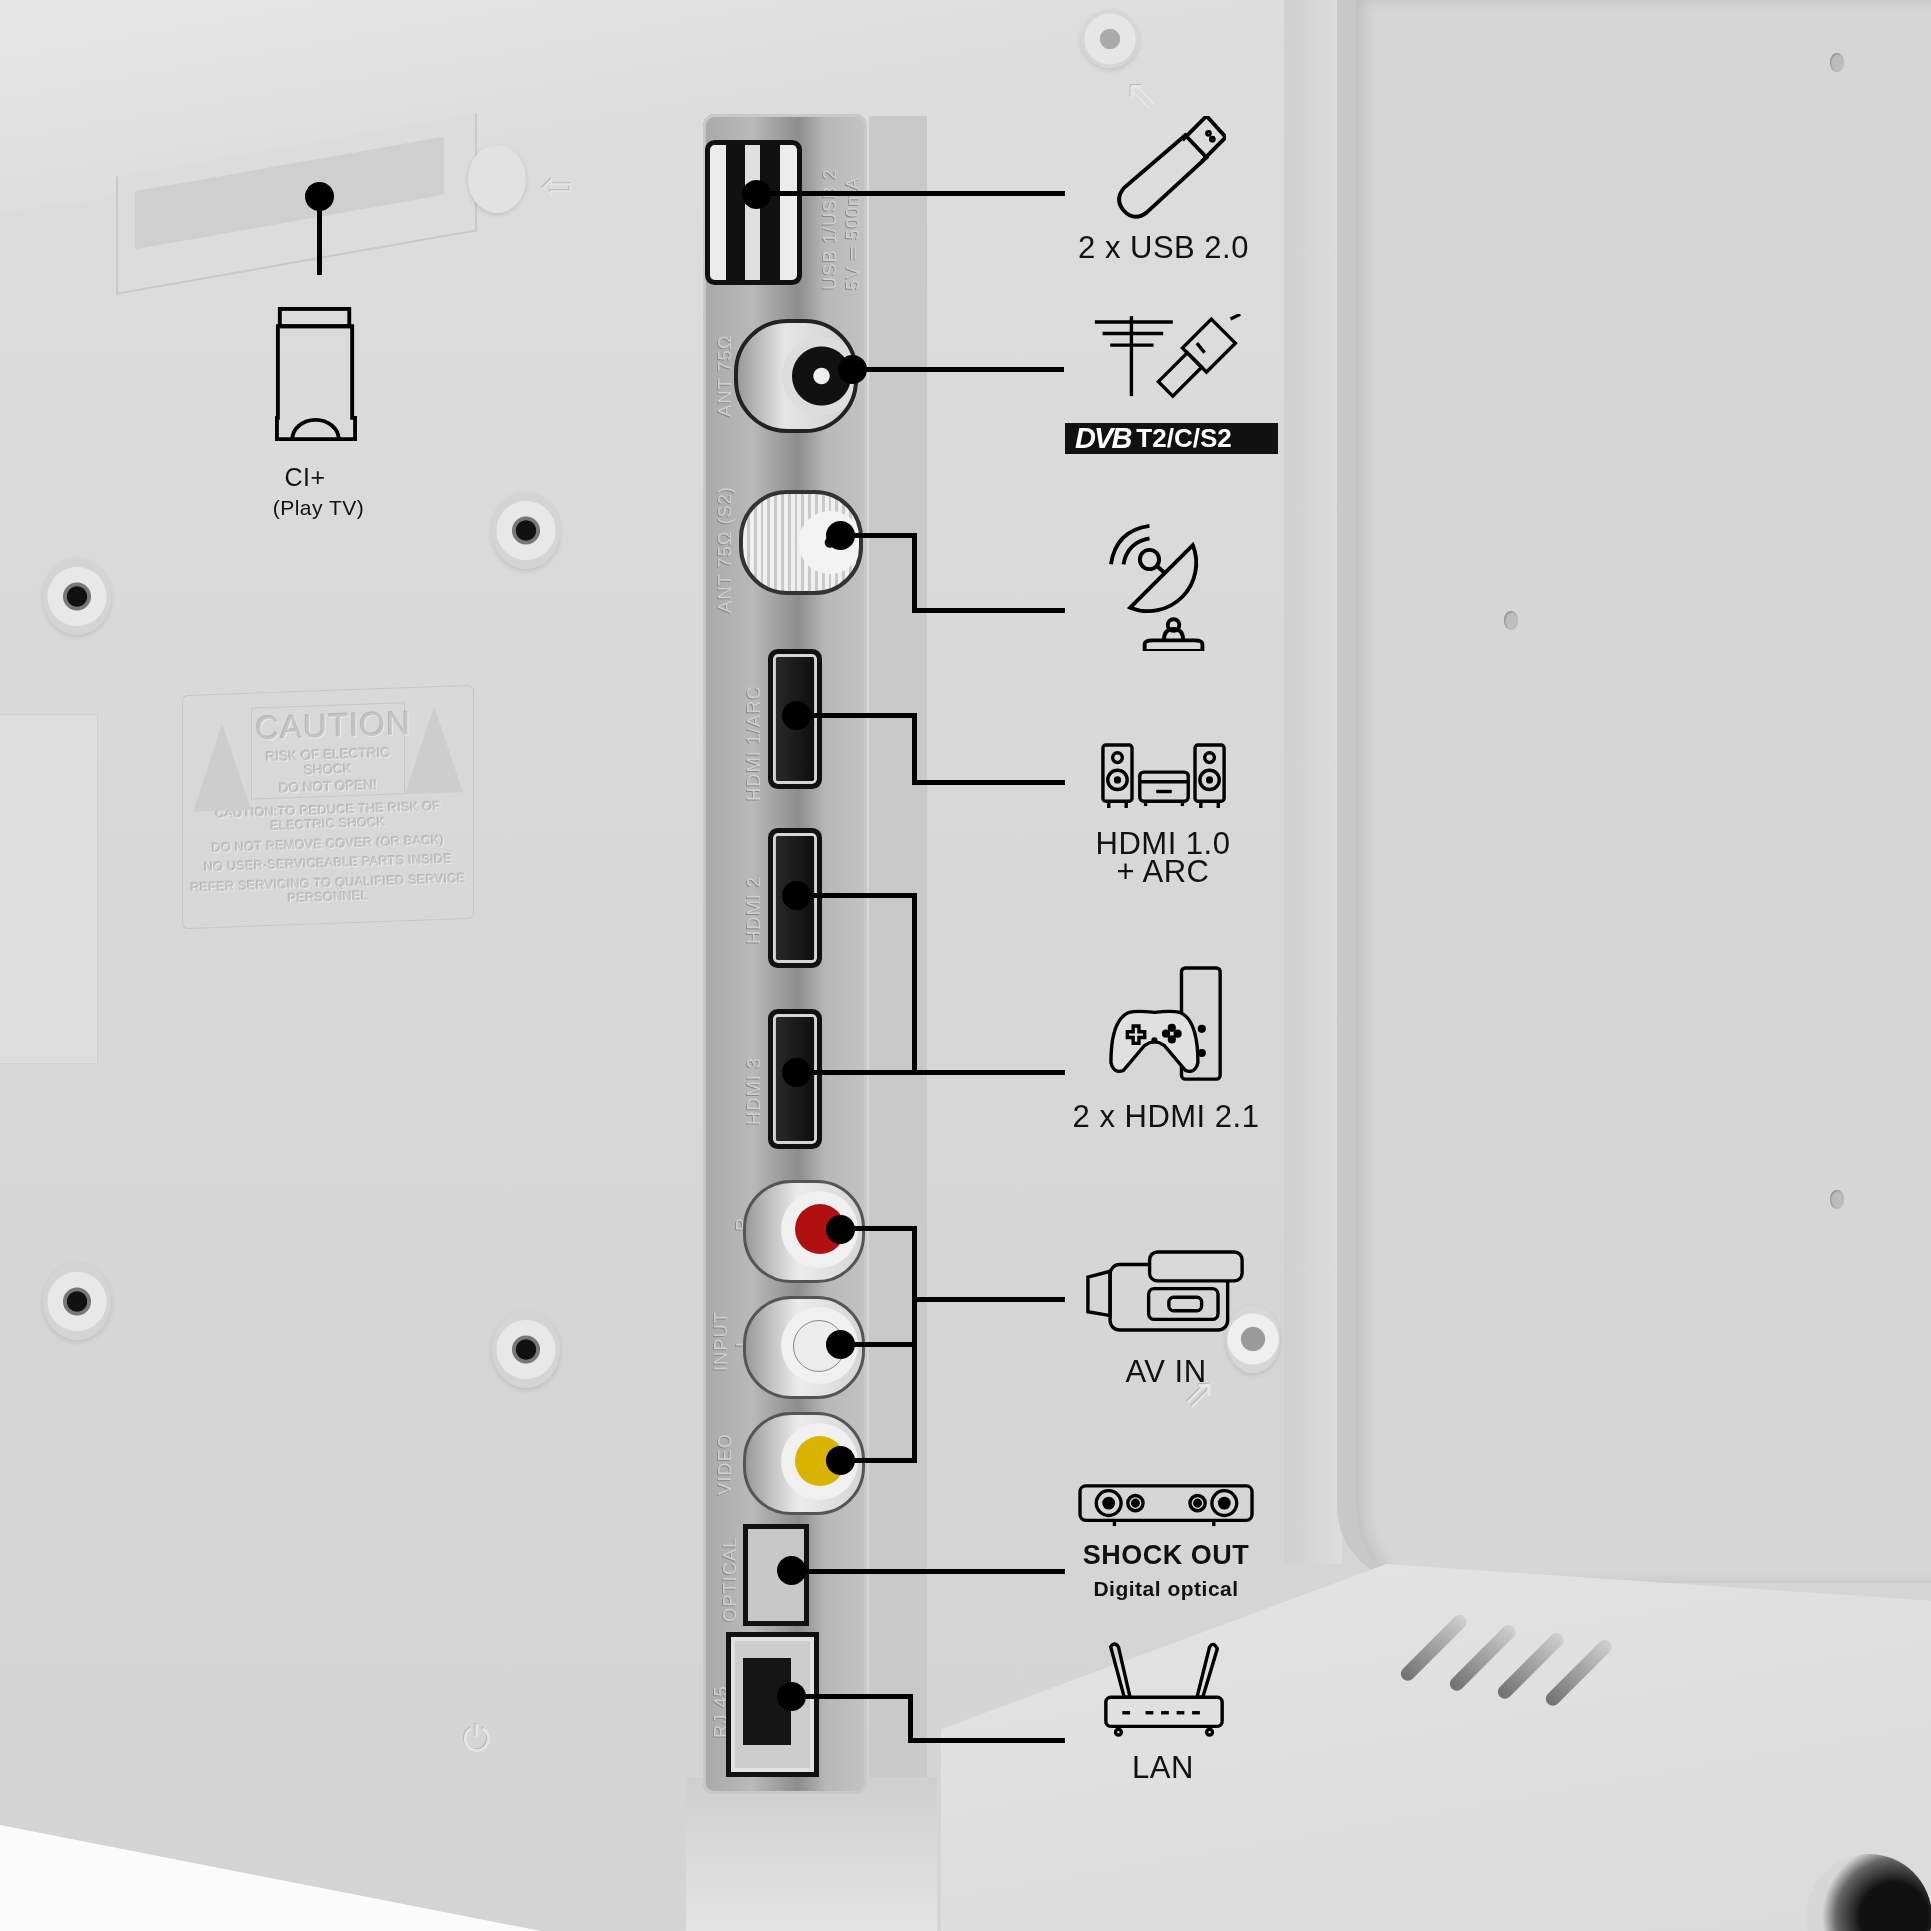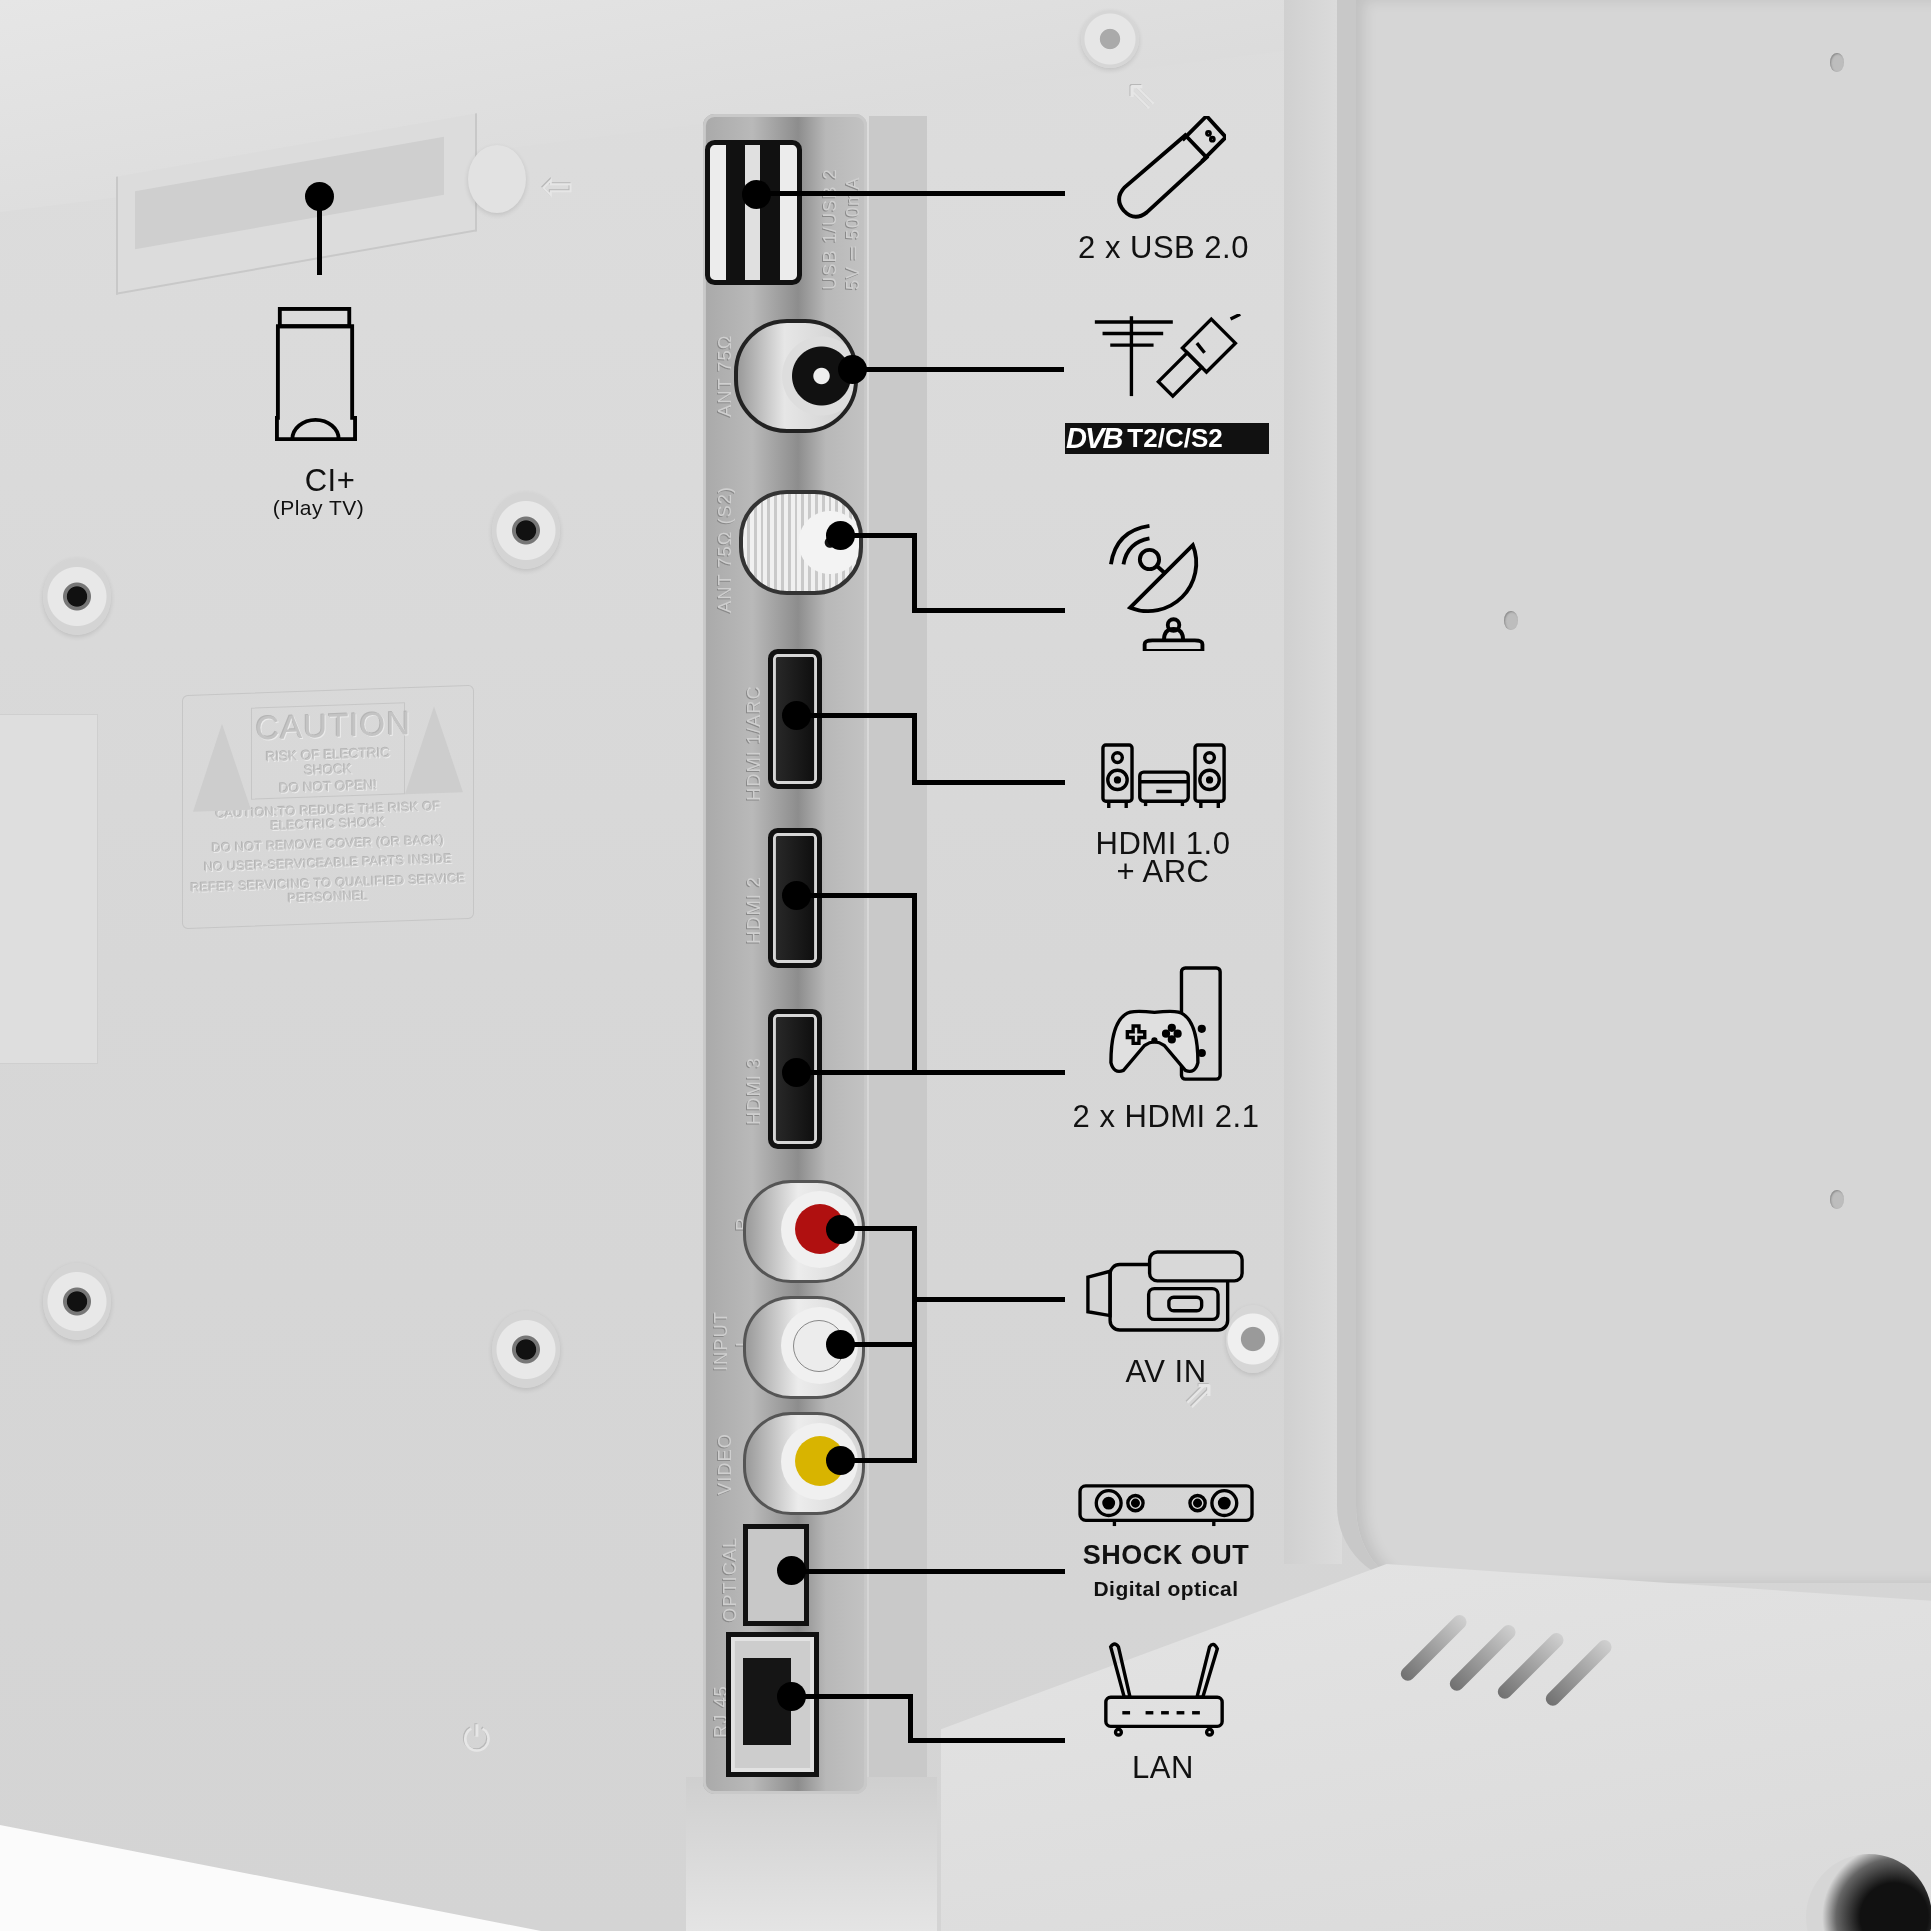--- a/index.html
+++ b/index.html
@@ -78,21 +78,21 @@
   .hline { height:4.8px; background:#000; }
   .vline { width:4.8px; background:#000; }
 
   
   .icon { width:145px; height:126px; }
   .icon svg { width:100%; height:100%; }
   .label { color:#111; font-size:31px; text-align:center; white-space:nowrap; letter-spacing:0.5px; }
   .label.bold { font-weight:bold; font-size:27px; }
   .label.sub { font-size:21px; font-weight:bold; letter-spacing:0.5px; }
   .dvb { left:1065px; top:423px; width:203px; height:31px; background:#111; color:#fff;
-    font-weight:bold; font-size:26px; display:flex; align-items:center; padding-left:1px; }
+    font-weight:bold; font-size:26px; display:flex; align-items:center; padding-left:10px; }
   .dvb .dvb-brand { font-size:29px; letter-spacing:-1.9px; margin-right:5.8px; font-style:italic; }
 
   .vent { width:87px; height:13.5px; border-radius:6.8px; background:linear-gradient(90deg,#707070,#d0d0d0); transform:rotate(-45deg); }
   .arrow-emboss { color:#e6e6e6; font-size:39px; text-shadow:-1px -1px 0 #b8b8b8; }
   .black-hole { left:1806px; top:1854px; width:126px; height:126px; border-radius:50%;
     background:radial-gradient(circle at 70% 50%, #111 0 34px, #666 58px, #d6d6d6 72px); }
 </style>
 </head>
 <body>
 
@@ -228,21 +228,21 @@
 
 <div class="abs" style="left:275px;top:307px;width:82px;height:135px">
   <svg viewBox="0 0 85 140">
       <g fill="none" stroke="#000" stroke-width="4">
     <rect x="5" y="2" width="72" height="18"></rect>
         <path d="M3 20 H80 V115 H83 V137 H2 V115 H3 Z"></path>
     <path d="M18 137 A24 20 0 0 1 66 137"></path>
       </g>
     </svg>
 </div>
-<div class="abs label" style="left:272px;top:463px;width:116px;font-size:31px">CI+</div>
+<div class="abs label" style="left:247px;top:463px;width:116px;font-size:25px">CI+</div>
 <div class="abs label" style="left:251px;top:496px;width:135px;font-size:21px">(Play TV)</div>
 
 <div class="abs icon" style="left:1110px;top:116px;width:116px;height:106px">
   <svg viewBox="0 0 120 110">
       <g fill="none" stroke="#000" stroke-width="4">
     <path d="M75 25 L100 0 L120 22 L95 47"></path>
         <path d="M78 20 L100 43 L38 100 Q25 110 14 98 Q4 86 15 74 Z"></path>
     <circle cx="102" cy="18" r="1.5"></circle>
         <circle cx="106" cy="24" r="1.5"></circle>
       </g>

